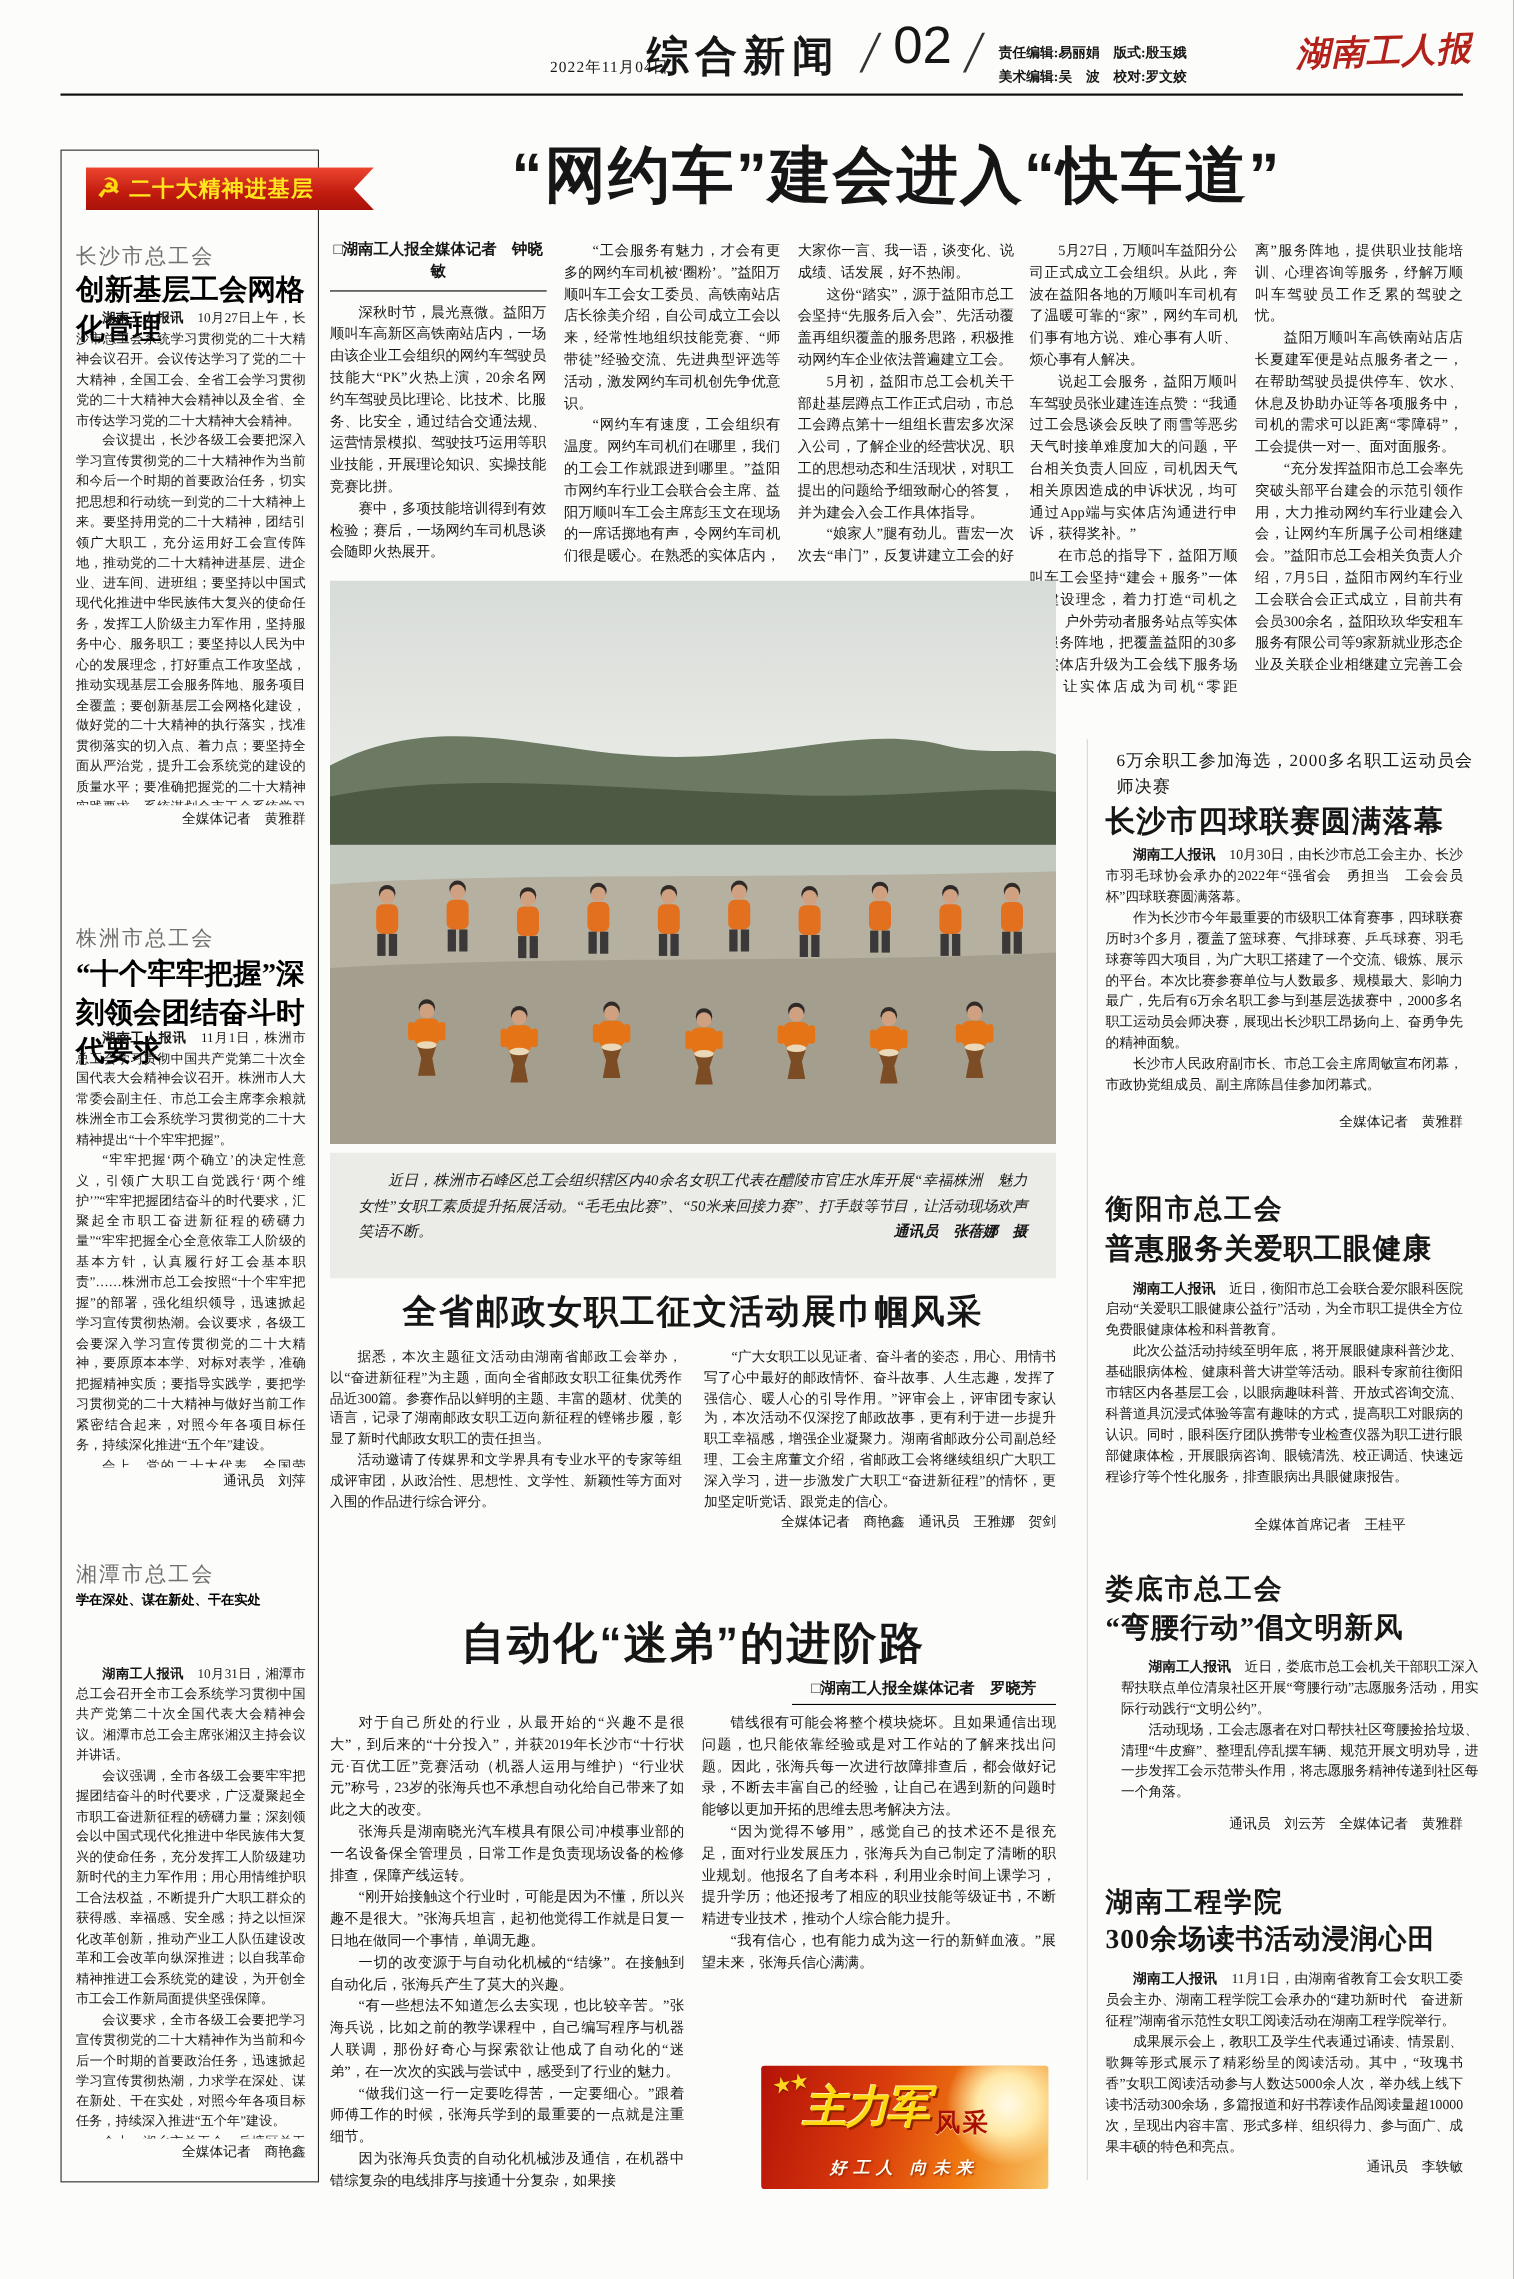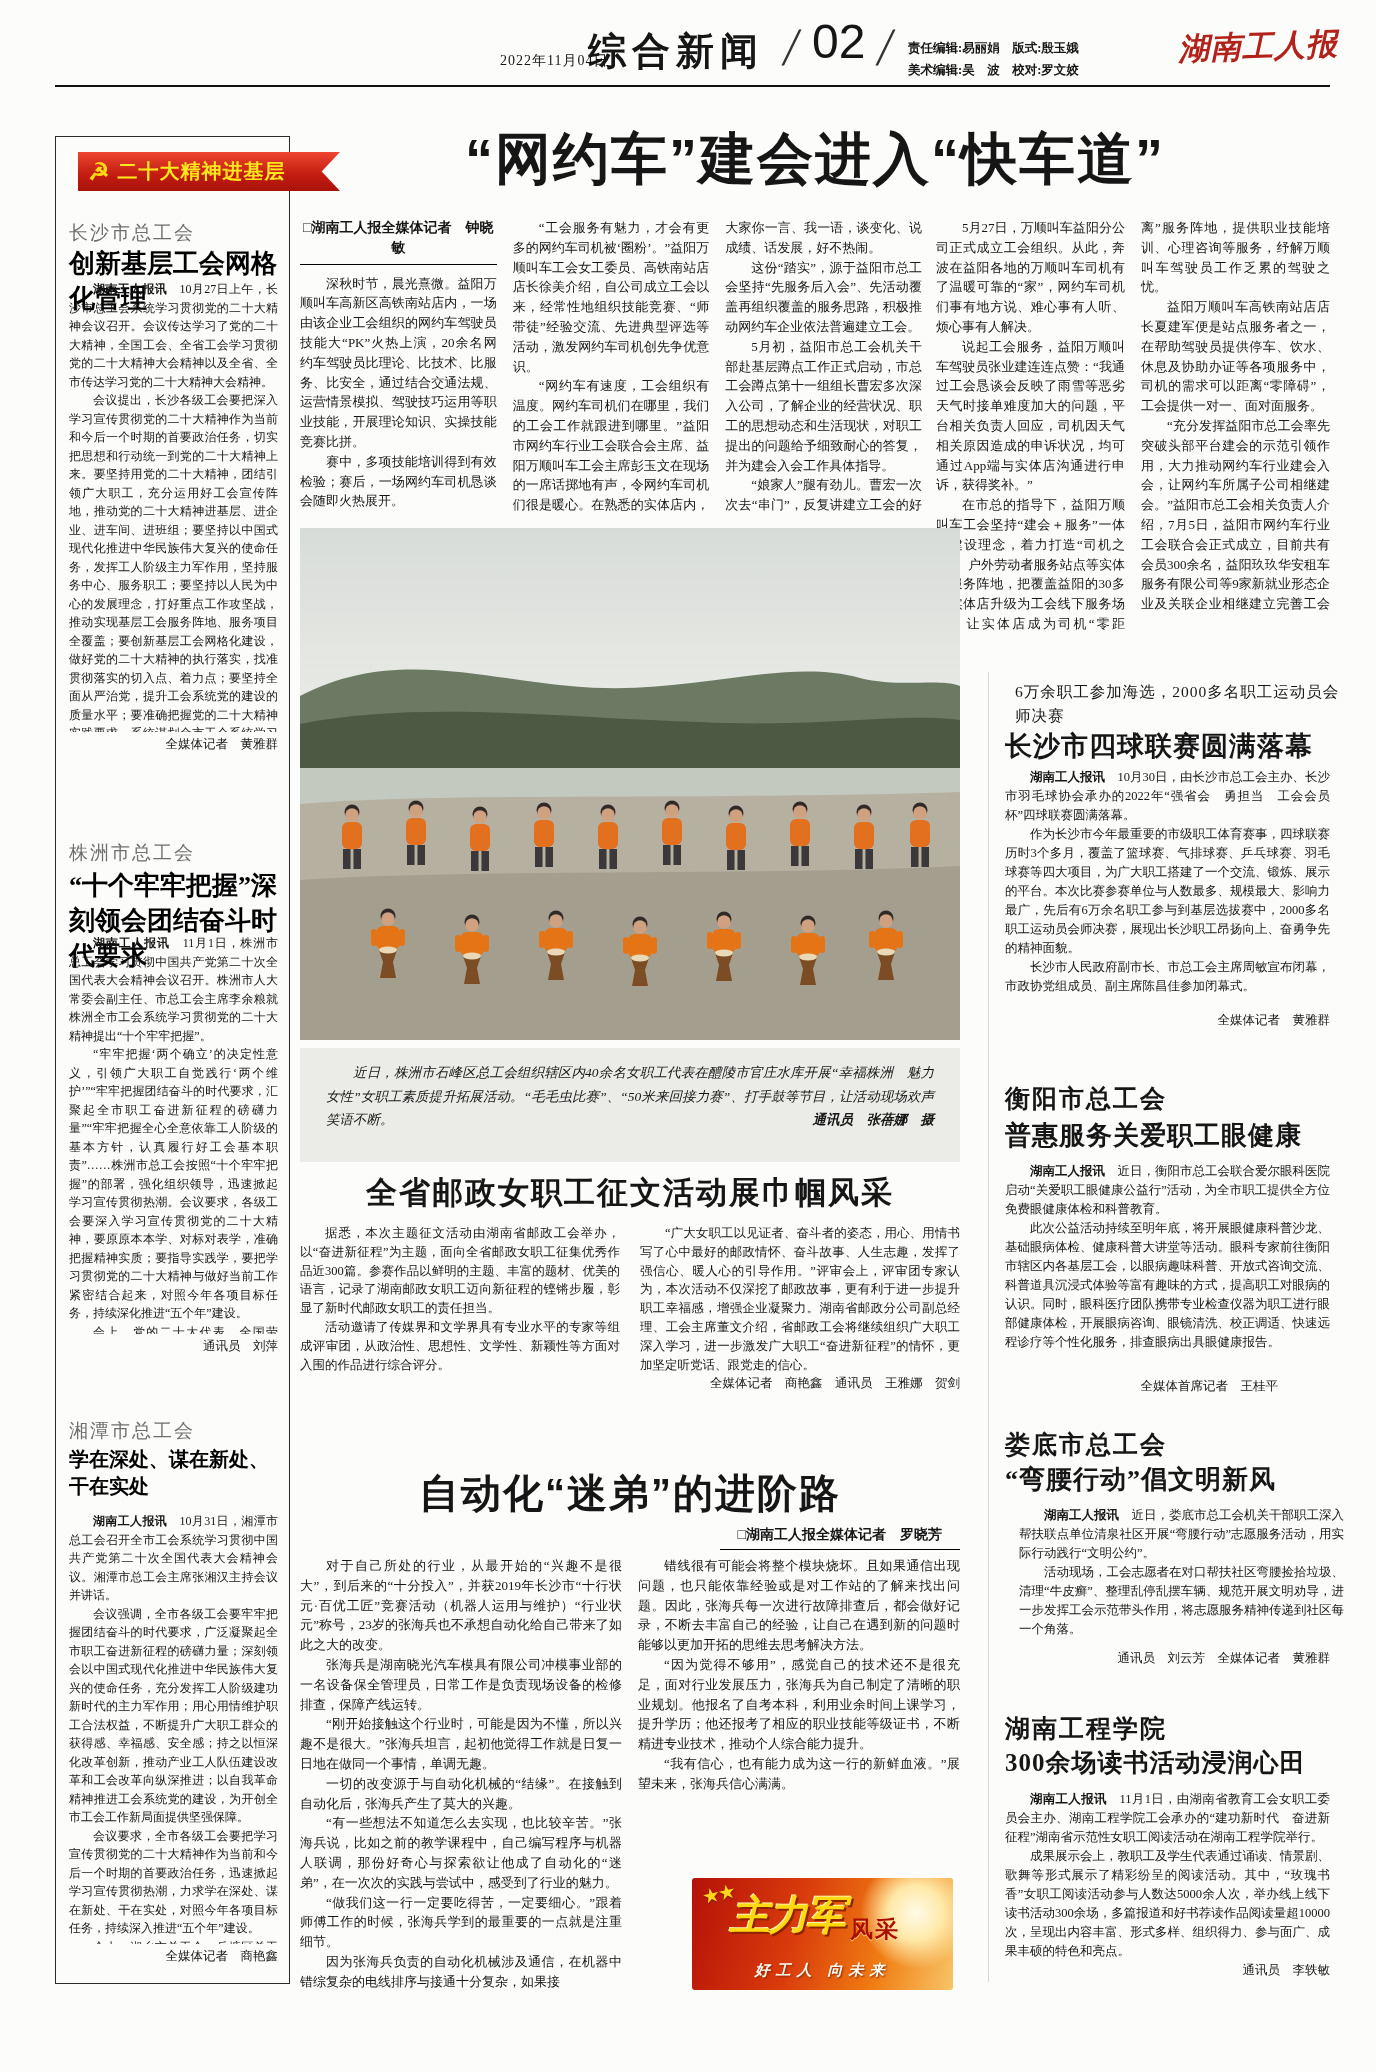--- a/index.html
+++ b/index.html
@@ -117,21 +117,21 @@
   <div class="abs kicker" style="left:69px;top:840px;">株洲市总工会</div>
   <div class="abs ltitle" style="left:69px;top:868px;width:209px;">“十个牢牢把握”深刻领会团结奋斗时代要求</div>
   <div class="abs lbody" style="left:69px;top:934px;width:209px;height:400px;">
       <p class="para"><b>湖南工人报讯</b>　11月1日，株洲市总工会学习贯彻中国共产党第二十次全国代表大会精神会议召开。株洲市人大常委会副主任、市总工会主席李余粮就株洲全市工会系统学习贯彻党的二十大精神提出“十个牢牢把握”。</p>
       <p class="para">“牢牢把握‘两个确立’的决定性意义，引领广大职工自觉践行‘两个维护’”“牢牢把握团结奋斗的时代要求，汇聚起全市职工奋进新征程的磅礴力量”“牢牢把握全心全意依靠工人阶级的基本方针，认真履行好工会基本职责”……株洲市总工会按照“十个牢牢把握”的部署，强化组织领导，迅速掀起学习宣传贯彻热潮。会议要求，各级工会要深入学习宣传贯彻党的二十大精神，要原原本本学、对标对表学，准确把握精神实质；要指导实践学，要把学习贯彻党的二十大精神与做好当前工作紧密结合起来，对照今年各项目标任务，持续深化推进“五个年”建设。</p>
       <p class="para">会上，党的二十大代表、全国劳模、株洲市总工会兼职副主席易冉分享参加党的二十大感悟。</p>
     </div>
   <div class="abs byline" style="left:69px;top:1338px;width:209px;">通讯员　刘萍</div>
 
   <div class="abs kicker" style="left:69px;top:1418px;">湘潭市总工会</div>
-  <div class="abs ltitle" style="left:69px;top:1446px;width:209px;font-size:20px;font-family:Liberation Serif, serif;">学在深处、谋在新处、干在实处</div>
+  <div class="abs ltitle" style="left:69px;top:1446px;width:209px;font-size:12px;font-family:Liberation Serif, serif;">学在深处、谋在新处、干在实处</div>
   <div class="abs lbody" style="left:69px;top:1512px;width:209px;height:432px;">
       <p class="para"><b>湖南工人报讯</b>　10月31日，湘潭市总工会召开全市工会系统学习贯彻中国共产党第二十次全国代表大会精神会议。湘潭市总工会主席张湘汉主持会议并讲话。</p>
       <p class="para">会议强调，全市各级工会要牢牢把握团结奋斗的时代要求，广泛凝聚起全市职工奋进新征程的磅礴力量；深刻领会以中国式现代化推进中华民族伟大复兴的使命任务，充分发挥工人阶级建功新时代的主力军作用；用心用情维护职工合法权益，不断提升广大职工群众的获得感、幸福感、安全感；持之以恒深化改革创新，推动产业工人队伍建设改革和工会改革向纵深推进；以自我革命精神推进工会系统党的建设，为开创全市工会工作新局面提供坚强保障。</p>
       <p class="para">会议要求，全市各级工会要把学习宣传贯彻党的二十大精神作为当前和今后一个时期的首要政治任务，迅速掀起学习宣传贯彻热潮，力求学在深处、谋在新处、干在实处，对照今年各项目标任务，持续深入推进“五个年”建设。</p>
       <p class="para">会上，湘乡市总工会、岳塘区总工会、湘钢工会、吉利汽车公司工会负责人作表态发言。</p>
     </div>
   <div class="abs byline" style="left:69px;top:1948px;width:209px;">全媒体记者　商艳鑫</div>
 
   <div class="abs main-title">“网约车”建会进入“快车道”</div>
   <div class="abs mcolsA body">

